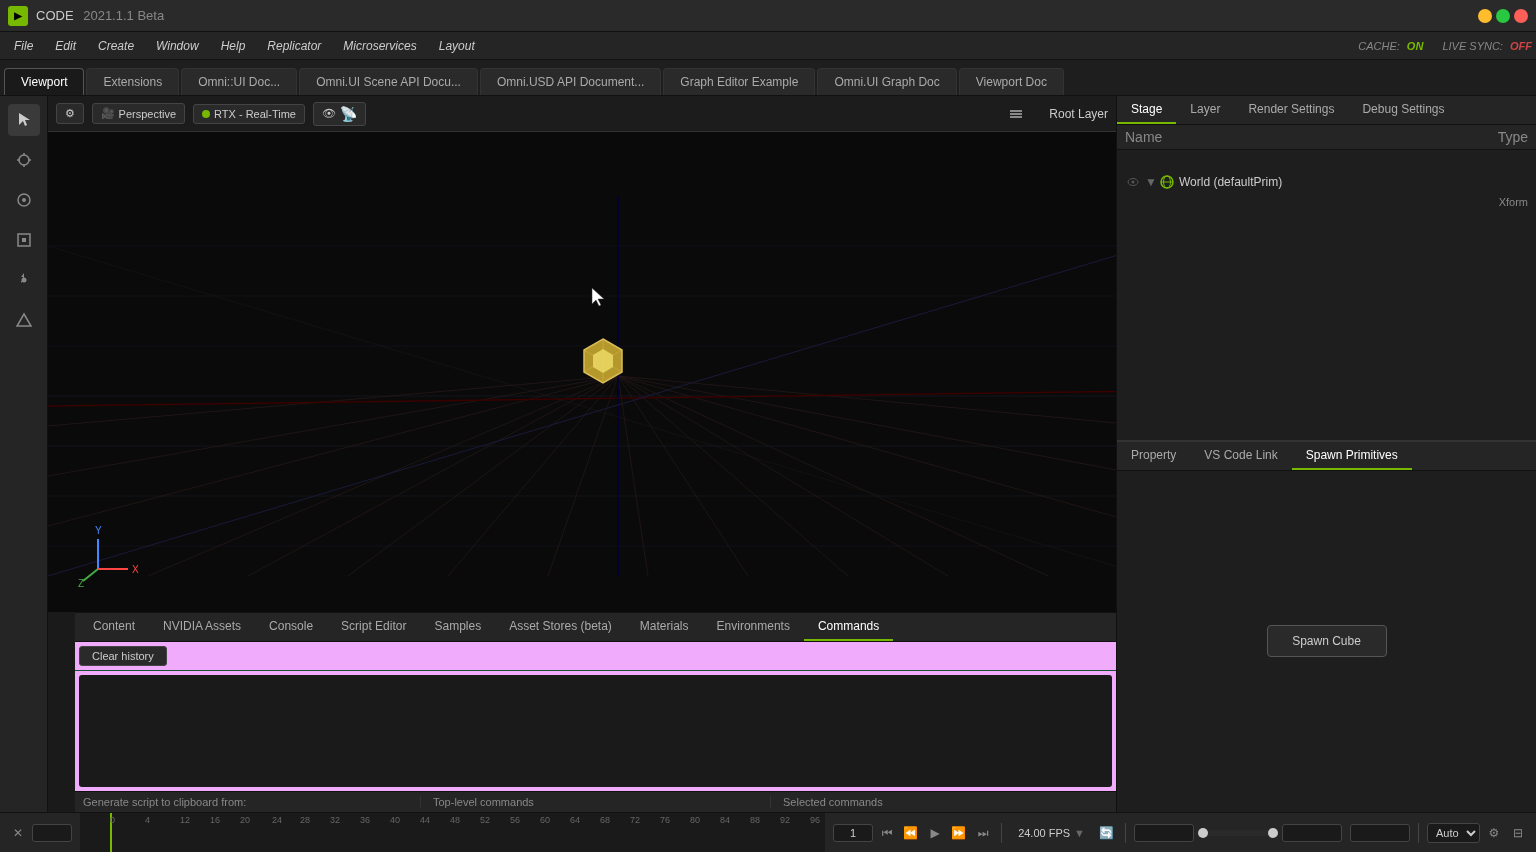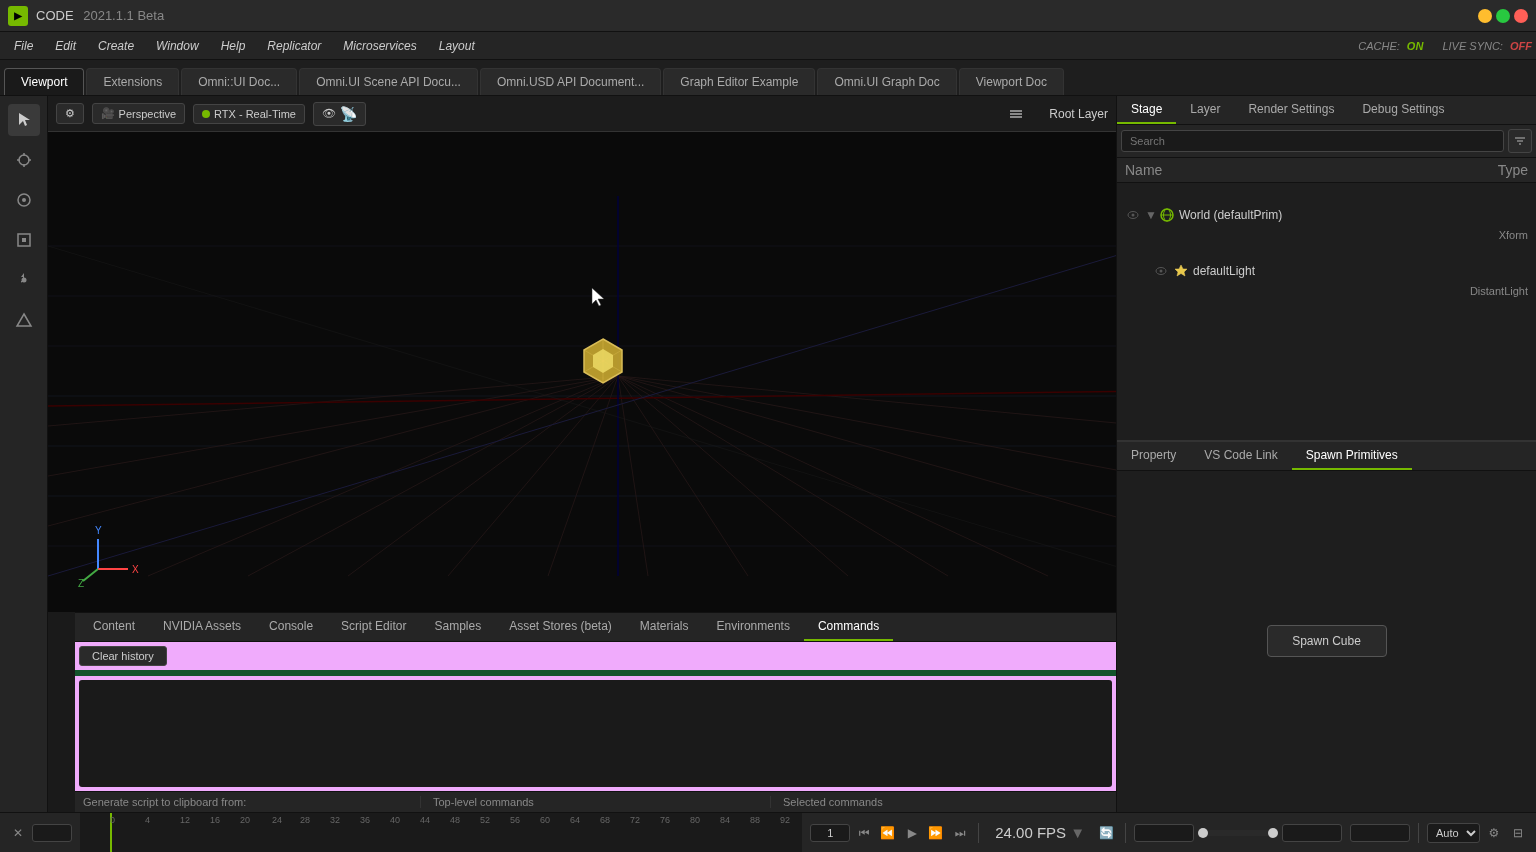--- a/index.html
+++ b/index.html
@@ -62,21 +62,21 @@
     .light-icon { color: #e8c84a; font-size: 12px; }
     .child-indent { padding-left: 32px; }
 
     
     #bottom-panel { height: 200px; background: #f0abfc; border-top: 1px solid #111; display: flex; flex-direction: column; margin-left: 27px; }
     #bottom-tabs { display: flex; background: #252525; border-bottom: 1px solid #111; padding: 0 4px; }
     .bottom-tab { padding: 6px 14px; cursor: pointer; font-size: 12px; color: #aaa; border-bottom: 2px solid transparent; }
     .bottom-tab.active { color: #fff; border-bottom: 2px solid #76b900; }
 
     #bottom-content { flex: 1; display: flex; flex-direction: column; }
-    #commands-toolbar { display: flex; gap: 2px; padding: 4px; border-bottom: 6px solid #14532d; }
+    #commands-toolbar { display: flex; gap: 2px; padding: 4px; border-bottom: 1px solid #14532d; }
     .cmd-btn { padding: 3px 12px; background: #2a2a2a; border: 1px solid #444; border-radius: 3px; cursor: pointer; font-size: 11px; color: #ccc; }
     .cmd-search { flex: 1; background: #1a1a1a; border: 1px solid #444; border-radius: 3px; padding: 3px 8px; color: #ccc; font-size: 11px; outline: none; }
 
     #commands-list { flex: 1; background: #1a1a1a; margin: 4px; border-radius: 3px; }
 
     #commands-footer { display: flex; padding: 4px 8px; border-top: 1px solid #111; background: #252525; font-size: 11px; color: #888; }
     .footer-section { flex: 1; }
     .footer-section + .footer-section { border-left: 1px solid #333; padding-left: 12px; margin-left: 12px; }
 
     
@@ -97,21 +97,21 @@
     .spawn-btn { width: 120px; padding: 8px 16px; background: #2a2a2a; border: 1px solid #555; border-radius: 4px; cursor: pointer; text-align: center; font-size: 12px; color: #ccc; }
 
     
     #right-column { width: 420px; display: flex; flex-direction: column; background: #1e1e1e; border-left: 1px solid #111; }
     #stage-section { height: 390px; display: flex; flex-direction: column; border-bottom: 1px solid #333; }
 
     
     .grid-svg { position: absolute; top: 0; left: 0; width: 100%; height: 100%; }
 
     
-    #fps-counter { display: flex; align-items: center; gap: 4px; padding: 0 8px; font-size: 15px; color: #888; }
+    #fps-counter { display: flex; align-items: center; gap: 4px; padding: 0 8px; font-size: 11px; color: #888; }
     .fps-val { color: #ccc; }
     .fps-dropdown { color: #666; }
 
     
     #tl-right { display: flex; align-items: center; gap: 4px; padding: 0 8px; }
     .tl-input-grp { display: flex; align-items: center; gap: 4px; }
     .tl-range-input { width: 60px; background: #1a1a1a; border: 1px solid #444; border-radius: 3px; padding: 2px 4px; color: #ccc; font-size: 11px; text-align: center; }
 
     #main-layout { display: flex; flex-direction: column; height: calc(852px - 32px - 28px - 36px); }
     #center-row { display: flex; flex: 1; min-height: 0; }
@@ -335,30 +335,20 @@
     </div>
 
     <div id="right-column">
 
       <div id="stage-section">
         <div id="stage-tabs">
           <div class="stage-tab active">Stage</div>
           <div class="stage-tab">Layer</div>
           <div class="stage-tab">Render Settings</div>
           <div class="stage-tab">Debug Settings</div>
-        </div>
-        <div id="stage-search">
-          <input type="text" style="flex: 1 1 0%; background: rgb(26, 26, 26); border: 1px solid rgb(68, 68, 68); border-radius: 3px; padding: 4px 8px; color: rgb(204, 204, 204); font-size: 11px; outline: none;" placeholder="Search">
-          <div class="filter-btn">
-            <svg width="12" height="12" viewBox="0 0 12 12">
-                <line x1="1" y1="3" x2="11" y2="3" stroke="#888" stroke-width="1.5"></line>
-                <line x1="3" y1="6" x2="9" y2="6" stroke="#888" stroke-width="1.5"></line>
-                <line x1="5" y1="9" x2="7" y2="9" stroke="#888" stroke-width="1.5"></line>
-              </svg>
-          </div>
         </div>
         <div id="stage-header">
           <span class="name-col">Name</span>
           <span class="type-col">Type</span>
         </div>
         <div id="stage-tree">
 
           <div class="tree-item">
             <div class="eye-btn">
               <svg width="12" height="12" viewBox="0 0 12 12">
@@ -371,35 +361,20 @@
               <svg width="14" height="14" viewBox="0 0 14 14">
                   <circle cx="7" cy="7" r="6" stroke="#76b900" stroke-width="1.5" fill="none"></circle>
                   <line x1="1" y1="7" x2="13" y2="7" stroke="#76b900" stroke-width="1"></line>
                   <ellipse cx="7" cy="7" rx="3.5" ry="6" stroke="#76b900" stroke-width="1" fill="none"></ellipse>
                 </svg>
             </div>
             <span class="label">World (defaultPrim)</span>
             <span class="type">Xform</span>
           </div>
 
-          <div class="tree-item child-indent">
-            <div class="eye-btn">
-              <svg width="12" height="12" viewBox="0 0 12 12">
-                  <ellipse cx="6" cy="6" rx="5" ry="3.5" stroke="#555" stroke-width="1" fill="none"></ellipse>
-                  <circle cx="6" cy="6" r="1.5" fill="#555"></circle>
-                </svg>
-            </div>
-            <div class="icon light-icon">
-              <svg width="14" height="14" viewBox="0 0 14 14">
-                  <polygon points="7,1 9,5 13,5 10,8 11,12 7,9.5 3,12 4,8 1,5 5,5" fill="#e8c84a" stroke="#f0d060" stroke-width="0.5"></polygon>
-                </svg>
-            </div>
-            <span class="label">defaultLight</span>
-            <span class="type">DistantLight</span>
-          </div>
         </div>
       </div>
 
       <div id="prop-panel">
         <div id="prop-tabs">
           <div class="prop-tab">Property</div>
           <div class="prop-tab">VS Code Link</div>
           <div class="prop-tab active">Spawn Primitives</div>
         </div>
         <div id="spawn-content">

